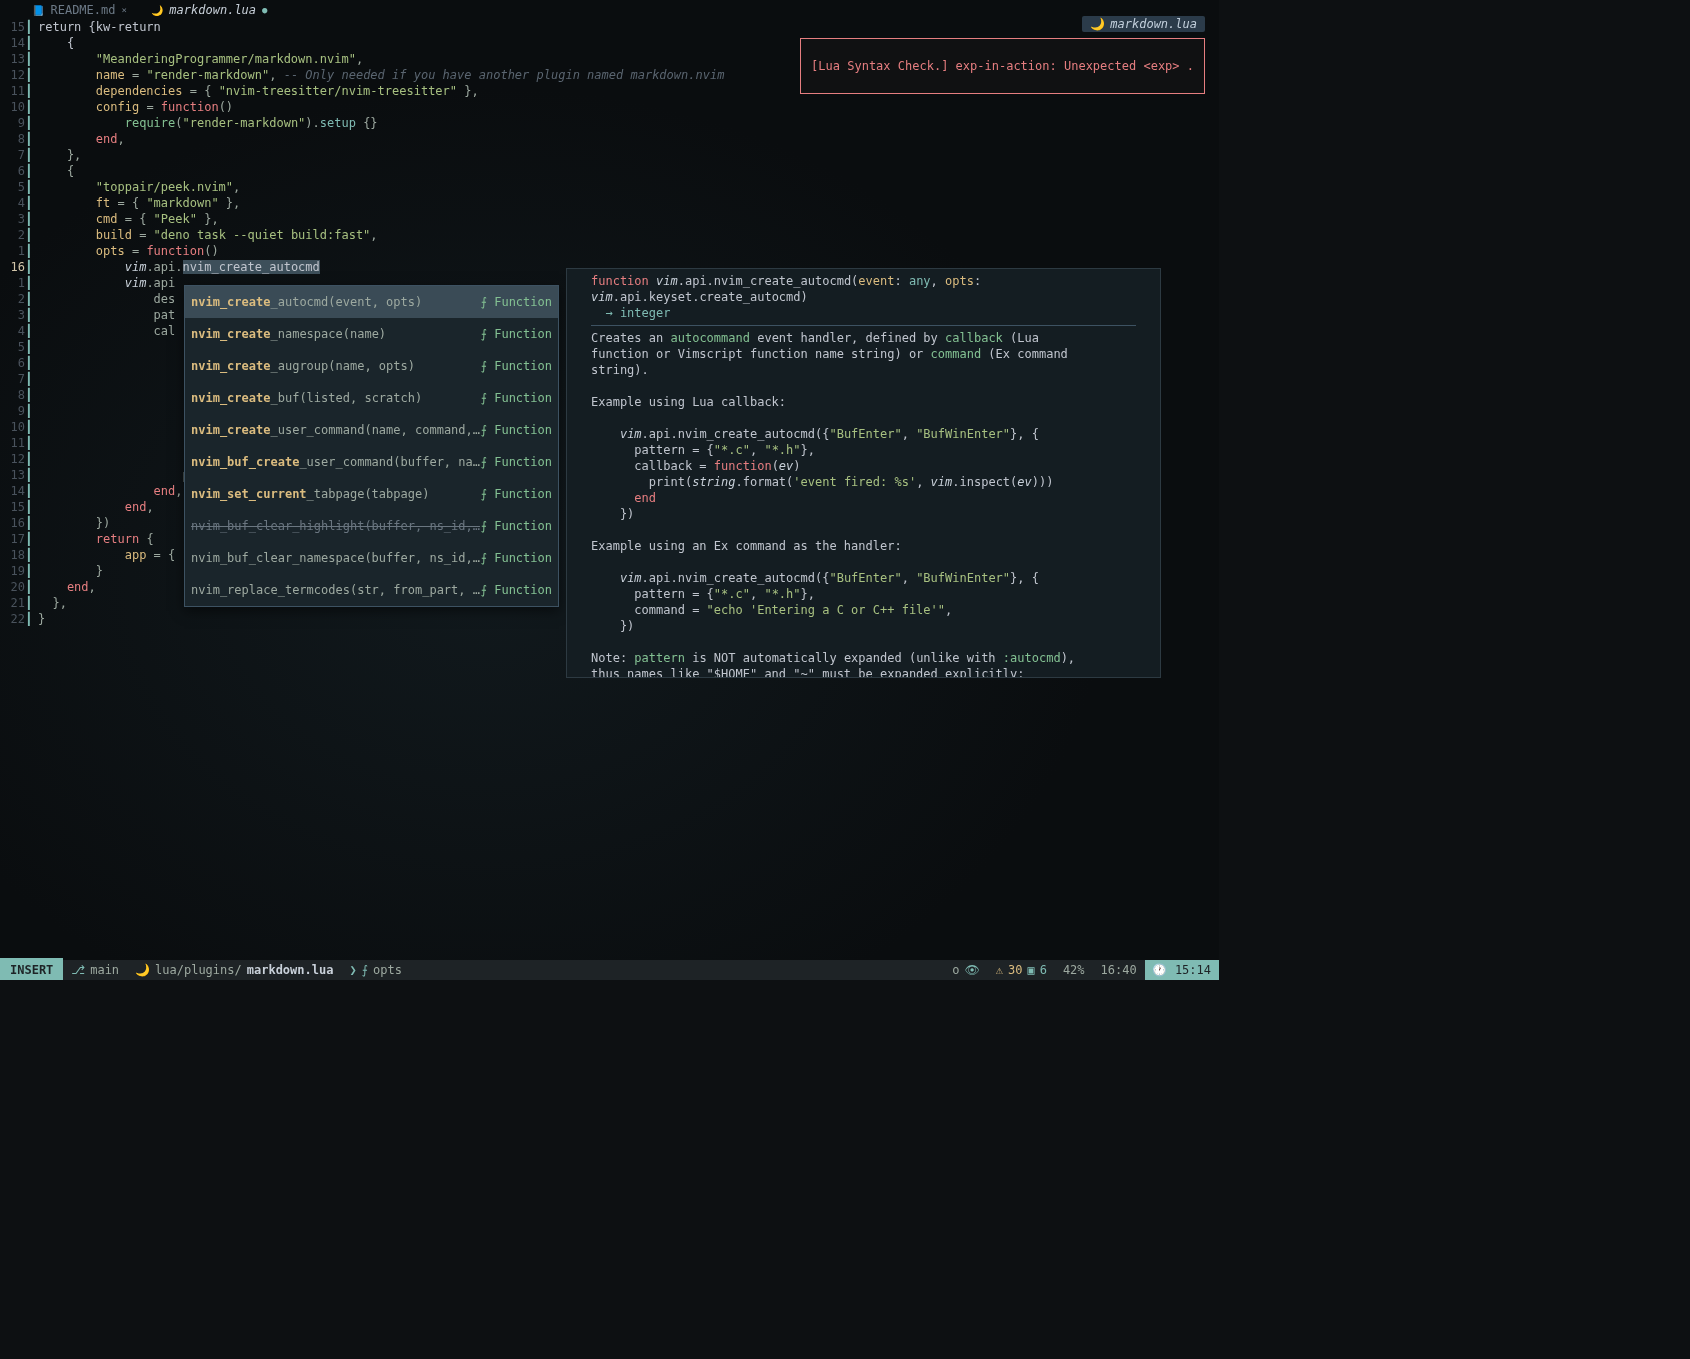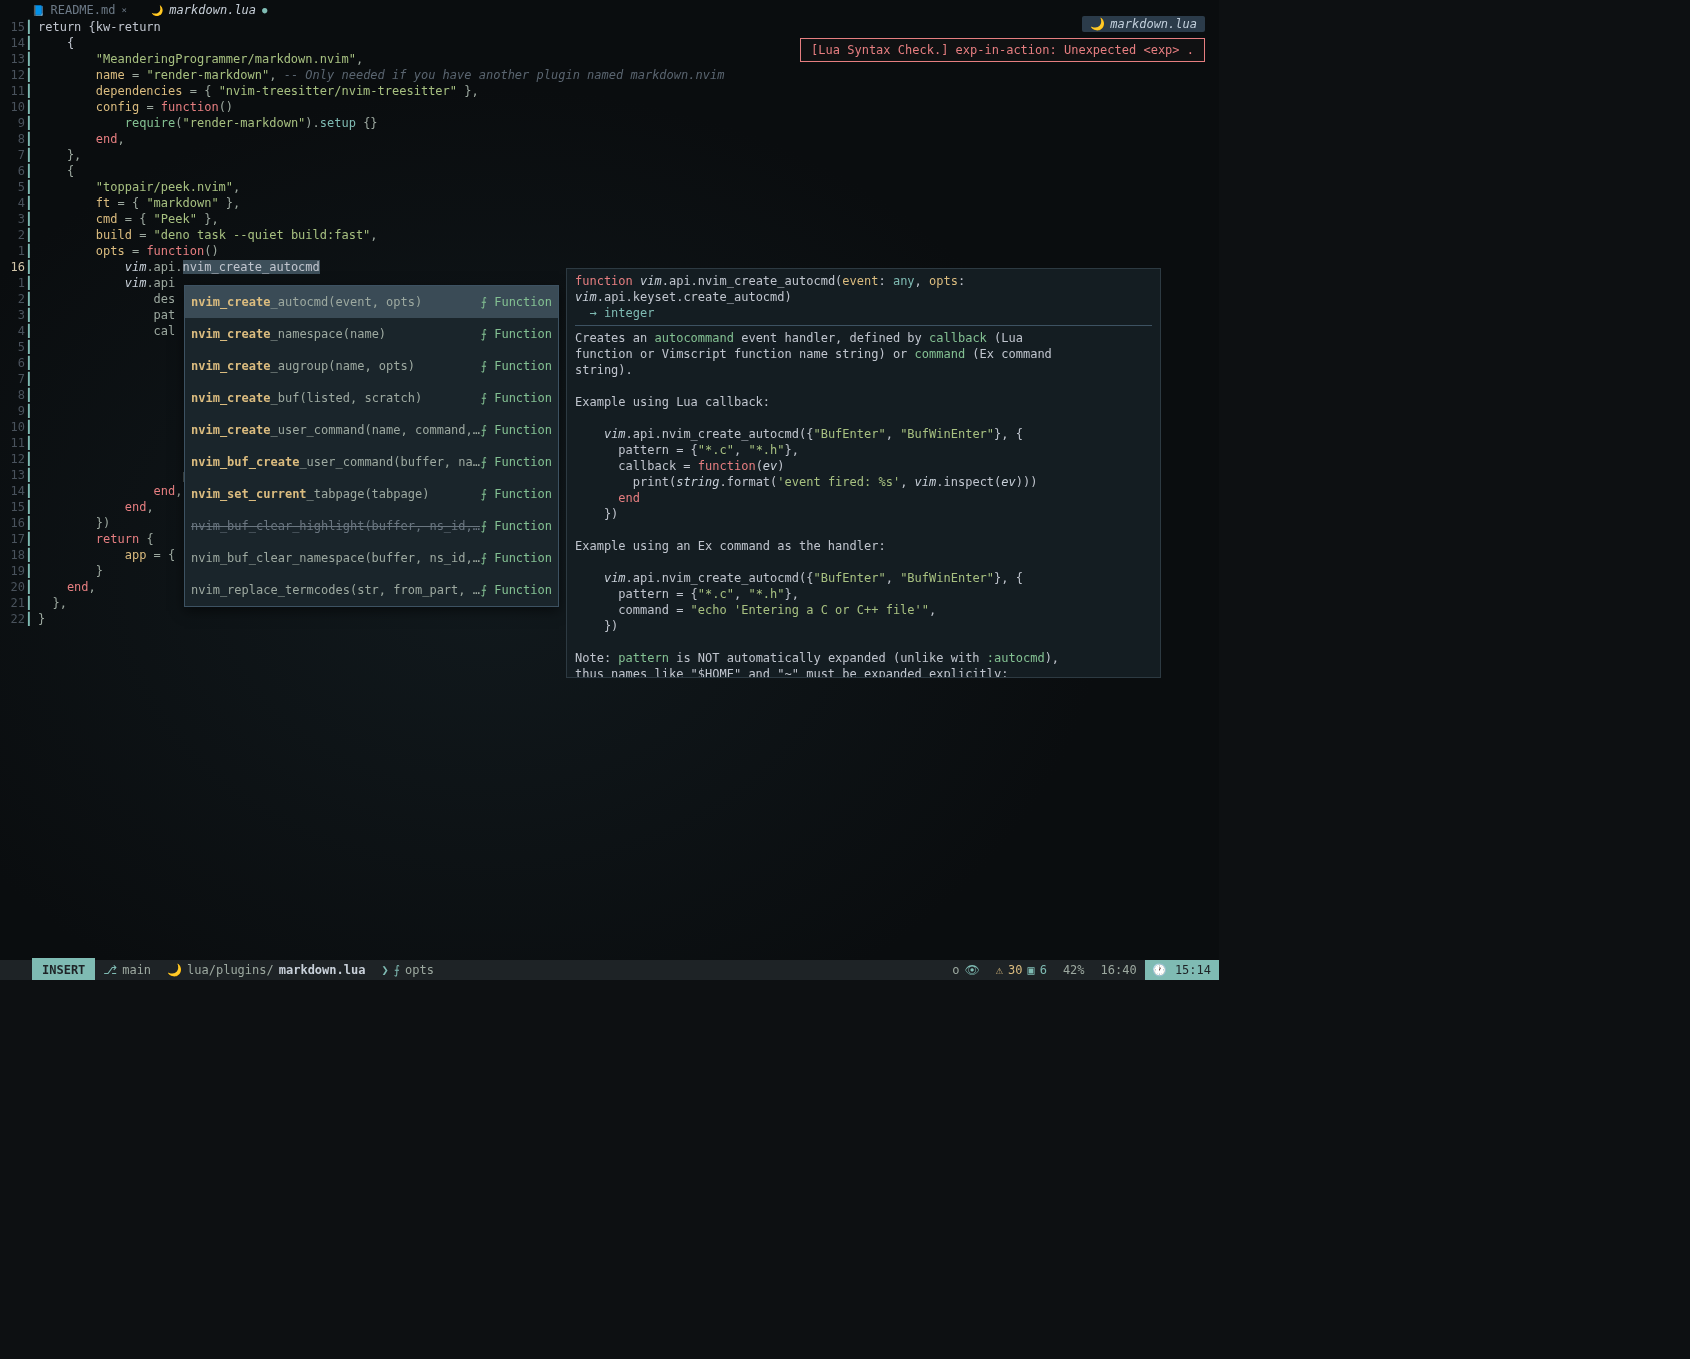--- a/index.html
+++ b/index.html
@@ -46,21 +46,21 @@
   display: flex;
   gap: 5px;
   align-items: center;
 }
 .diagnostic-box {
   position: absolute;
   top: 38px; right: 14px;
   border: 1px solid #e67e80;
   color: #e67e80;
   background: rgba(20,20,20,0.6);
-  padding: 4px 10px;
+  padding: 20px 10px;
   font-size: 12px;
 }
 .code-area {
   position: absolute;
   top: 20px; left: 0; right: 0; bottom: 0;
 }
 .line {
   display: flex;
   height: 16px;
   white-space: pre;
@@ -114,21 +114,21 @@
 .hl { color: #dbbc7f; font-weight: bold; }
 .strike { text-decoration: line-through; color: #6a7680; }
 
 .doc-popup {
   position: absolute;
   top: 268px;
   left: 566px;
   right: 58px;
   background: #141d22;
   border: 1px solid #2d3a42;
-  padding: 4px 8px;
+  padding: 4px 24px;
   line-height: 16px;
   height: 410px;
   overflow: hidden;
 }
 .doc-popup hr {
   border: none;
   border-top: 1px solid #3d5262;
   margin: 4px 0;
 }
 .doc-sig .fn { color: #7fbbb3; }
@@ -146,21 +146,20 @@
   font-size: 12px;
 }
 .sl-mode {
   background: #7fbbb3;
   color: #1e2326;
   font-weight: bold;
   padding: 12px 10px;
   height: 100%;
   display: flex;
   align-items: center;
-  margin-left: 32px;
 }
 .sl-seg {
   padding: 0 8px;
   color: #9da9a0;
   display: flex;
   gap: 5px;
   align-items: center;
 }
 .sl-flex { flex: 1; }
 .sl-icon { color: #7fbbb3; }

